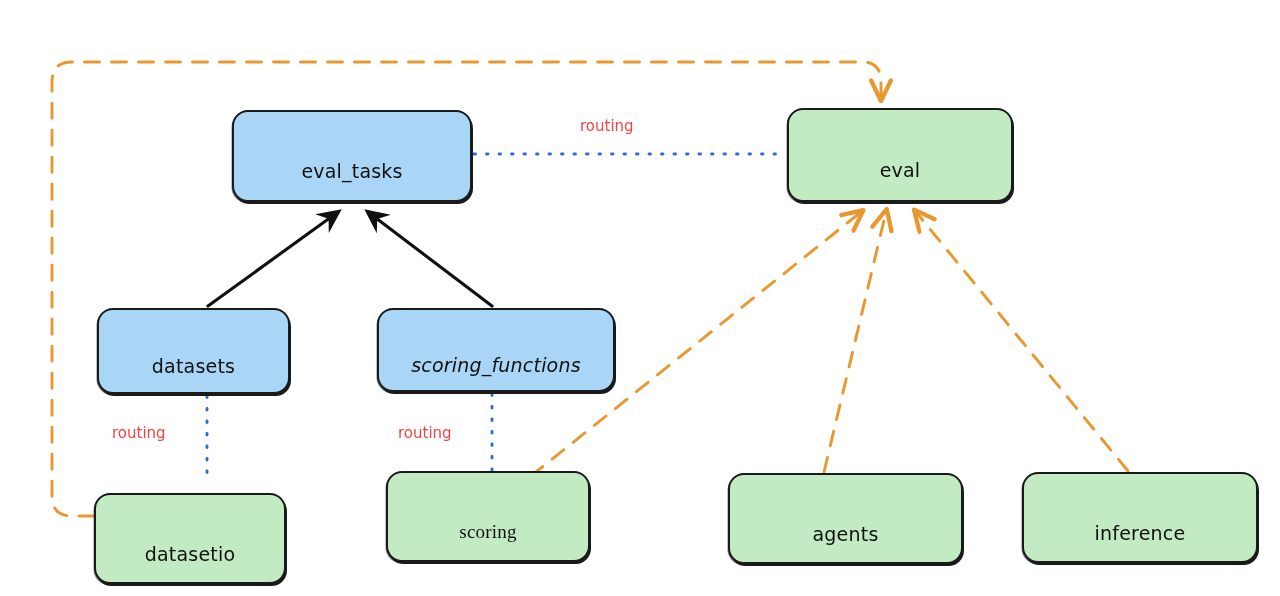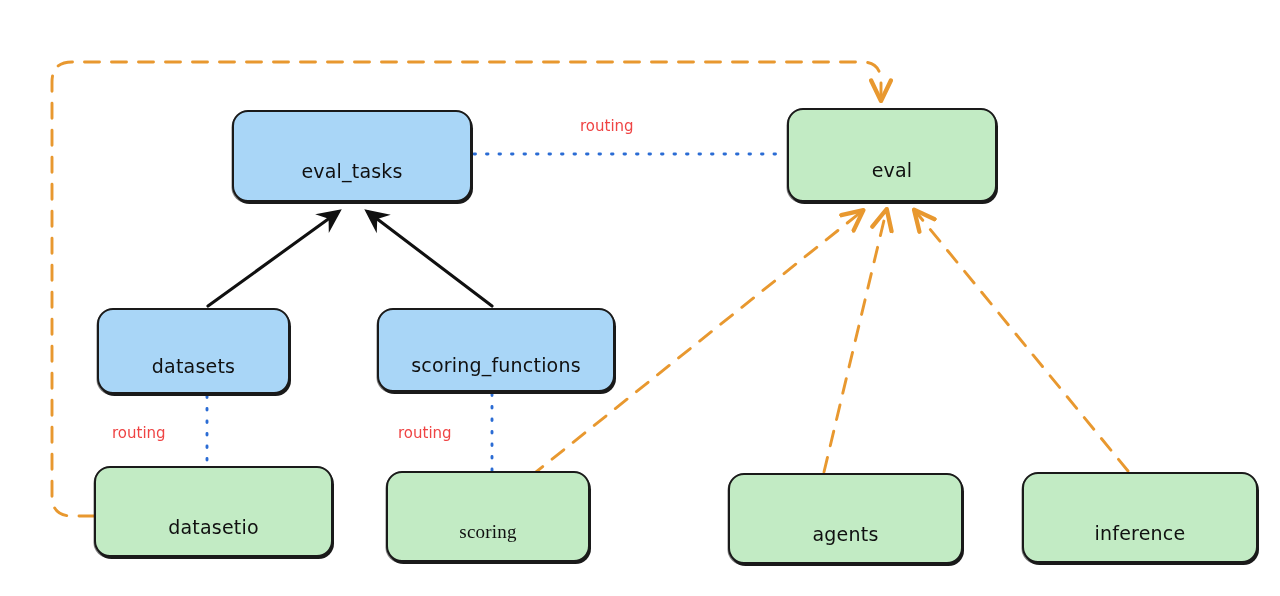--- a/index.html
+++ b/index.html
@@ -91,33 +91,33 @@
 
     <path d="M 207 396 L 207 475" fill="none" stroke="#2b6cd4" stroke-width="2.9" stroke-dasharray="1.5 11" stroke-linecap="round"></path>
 
     <path d="M 492 394 L 492 475" fill="none" stroke="#2b6cd4" stroke-width="2.9" stroke-dasharray="1.5 11" stroke-linecap="round"></path>
   </svg>
 
   <div class="node blue" style="left:232px; top:110px; width:240px; height:92px;">
     <span class="node-label">eval_tasks</span>
   </div>
 
-  <div class="node green" style="left:787px; top:108px; width:210px; height:94px;align-items:center;">
+  <div class="node green" style="left:787px; top:108px; width:226px; height:94px;align-items:center;">
     <span class="node-label">eval</span>
   </div>
 
   <div class="node blue" style="left:97px; top:308px; width:193px; height:86px;">
     <span class="node-label">datasets</span>
   </div>
 
-  <div class="node blue" style="left:377px; top:308px; width:238px; height:84px;">
+  <div class="node blue" style="left:377px; top:308px; width:238px; height:84px;font-style:italic;">
     <span class="node-label">scoring_functions</span>
   </div>
 
-  <div class="node green" style="left:94px; top:466px; width:239px; height:91px;">
+  <div class="node green" style="left:94px; top:493px; width:192px; height:91px;">
     <span class="node-label">datasetio</span>
   </div>
 
   <div class="node green" style="left:386px; top:471px; width:204px; height:91px;font-family:Liberation Serif, serif;">
     <span class="node-label">scoring</span>
   </div>
 
   <div class="node green" style="left:728px; top:473px; width:235px; height:91px;">
     <span class="node-label">agents</span>
   </div>

